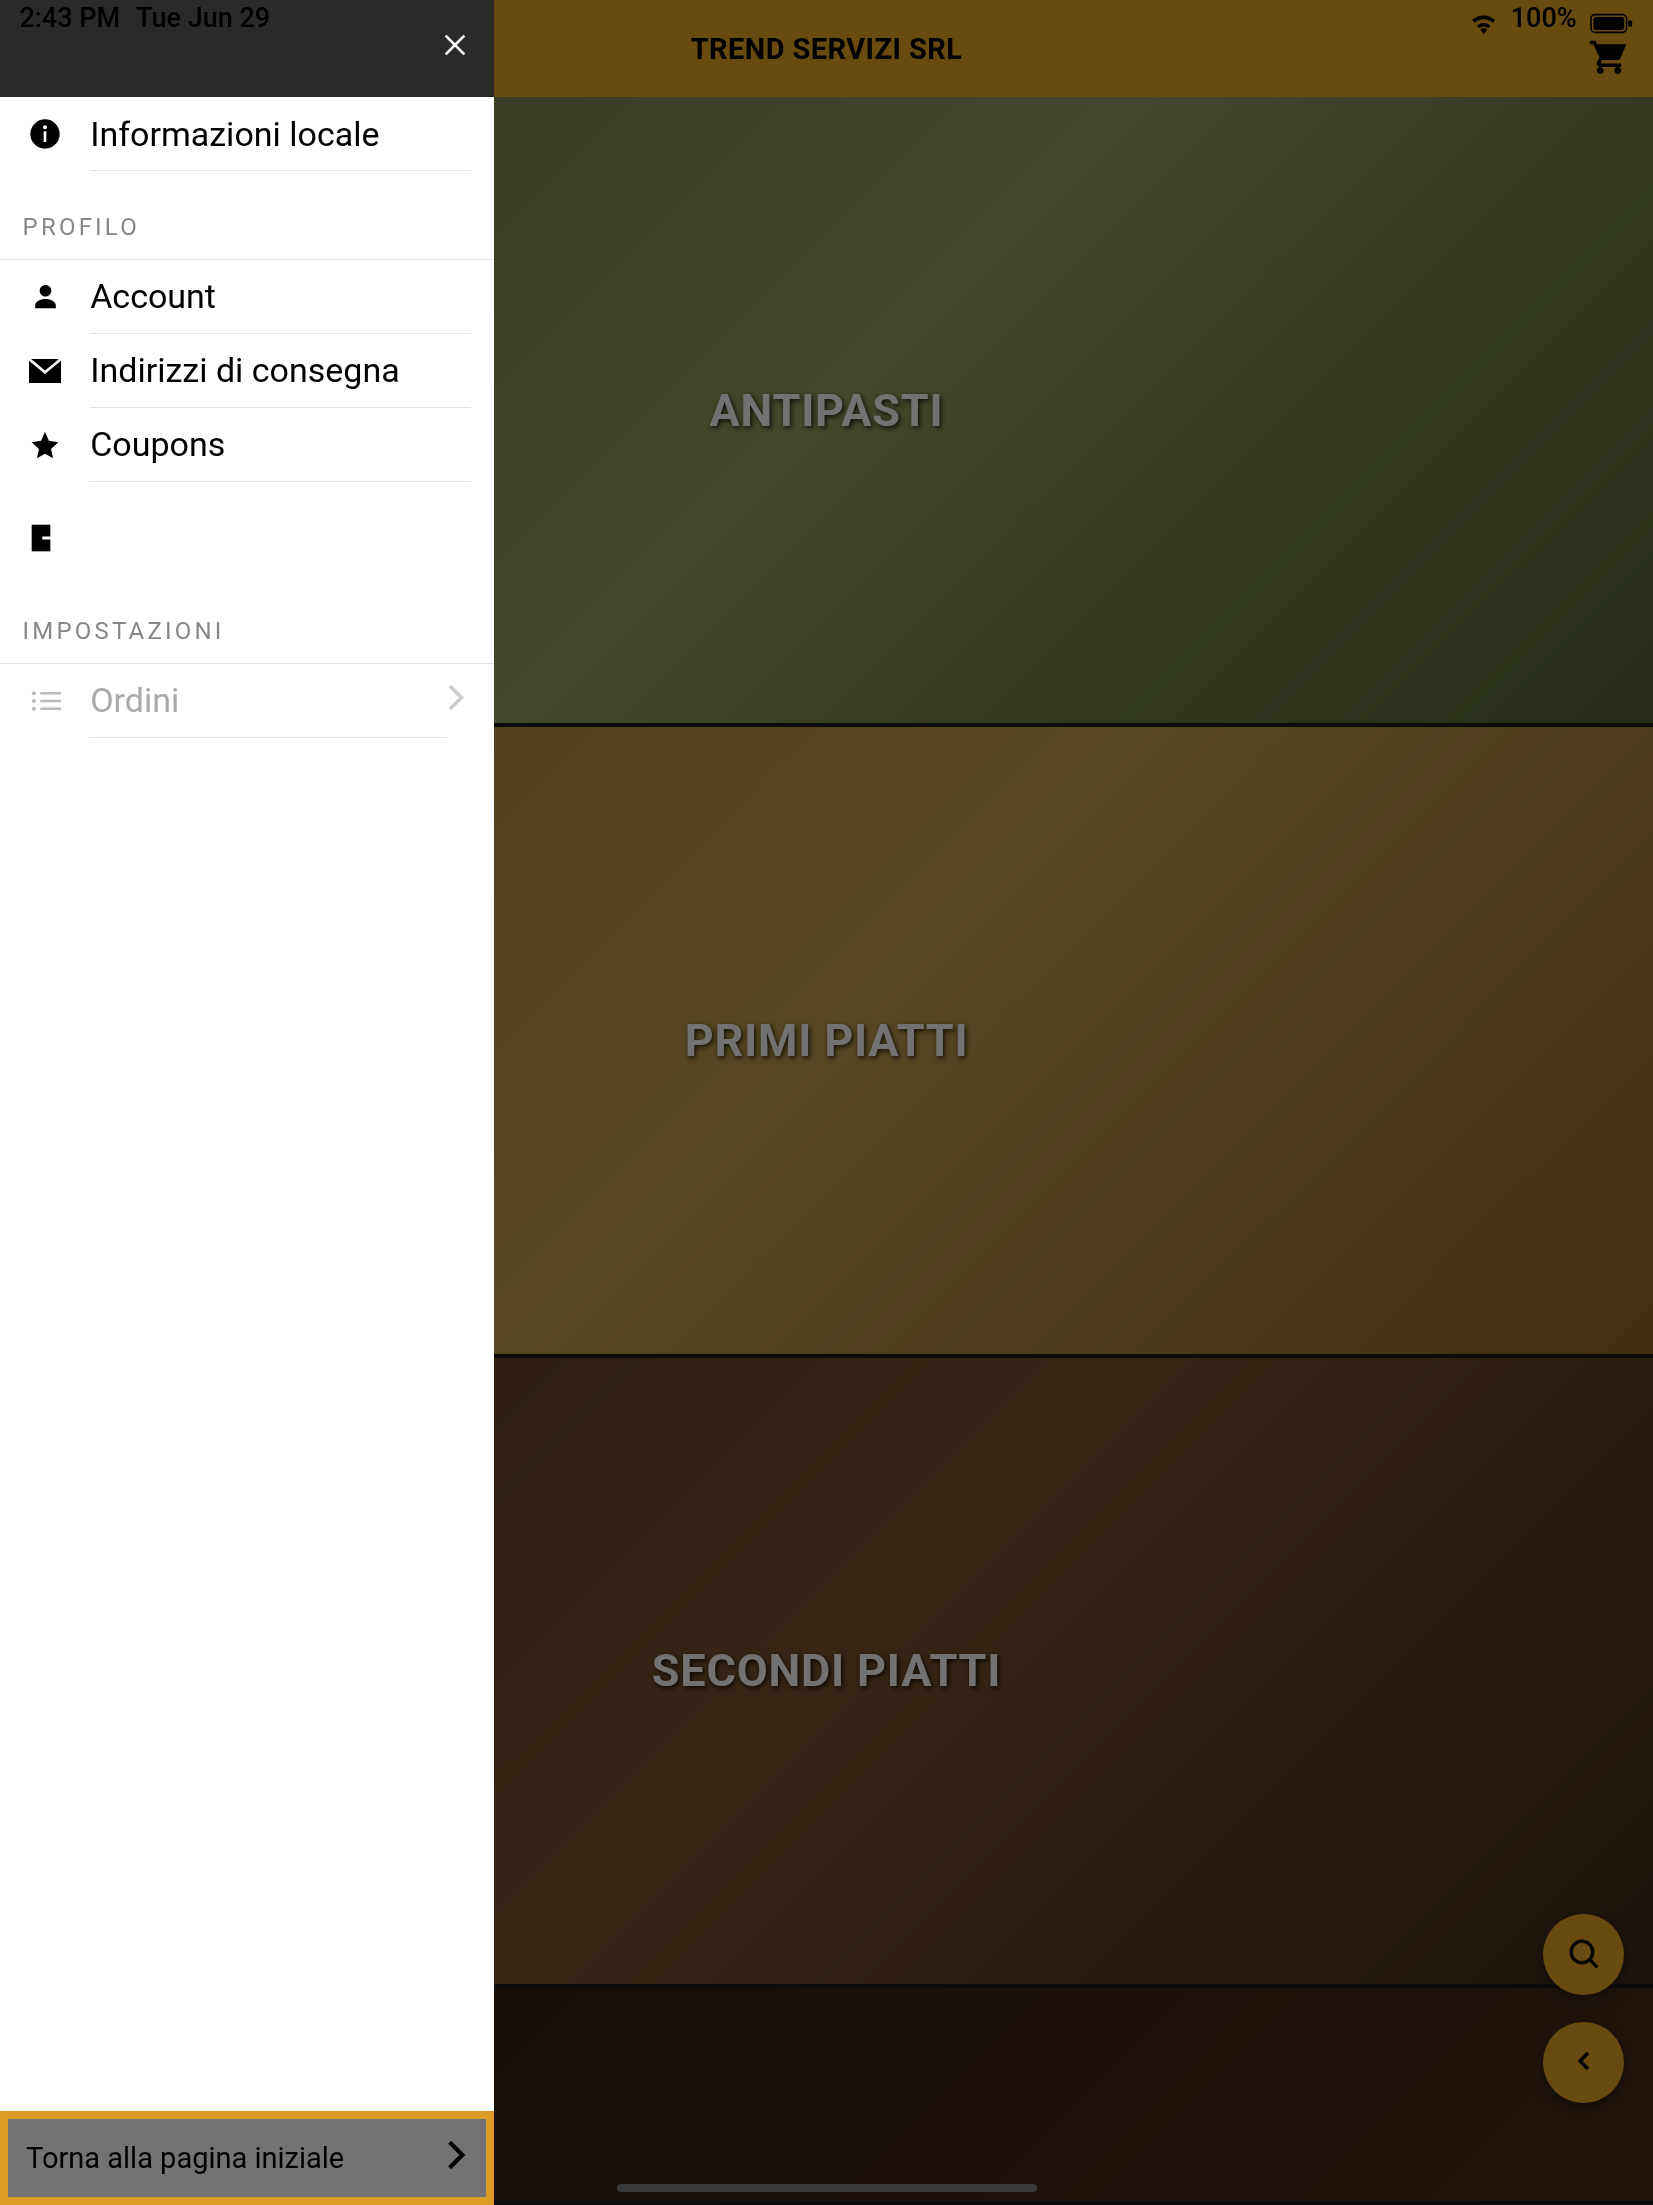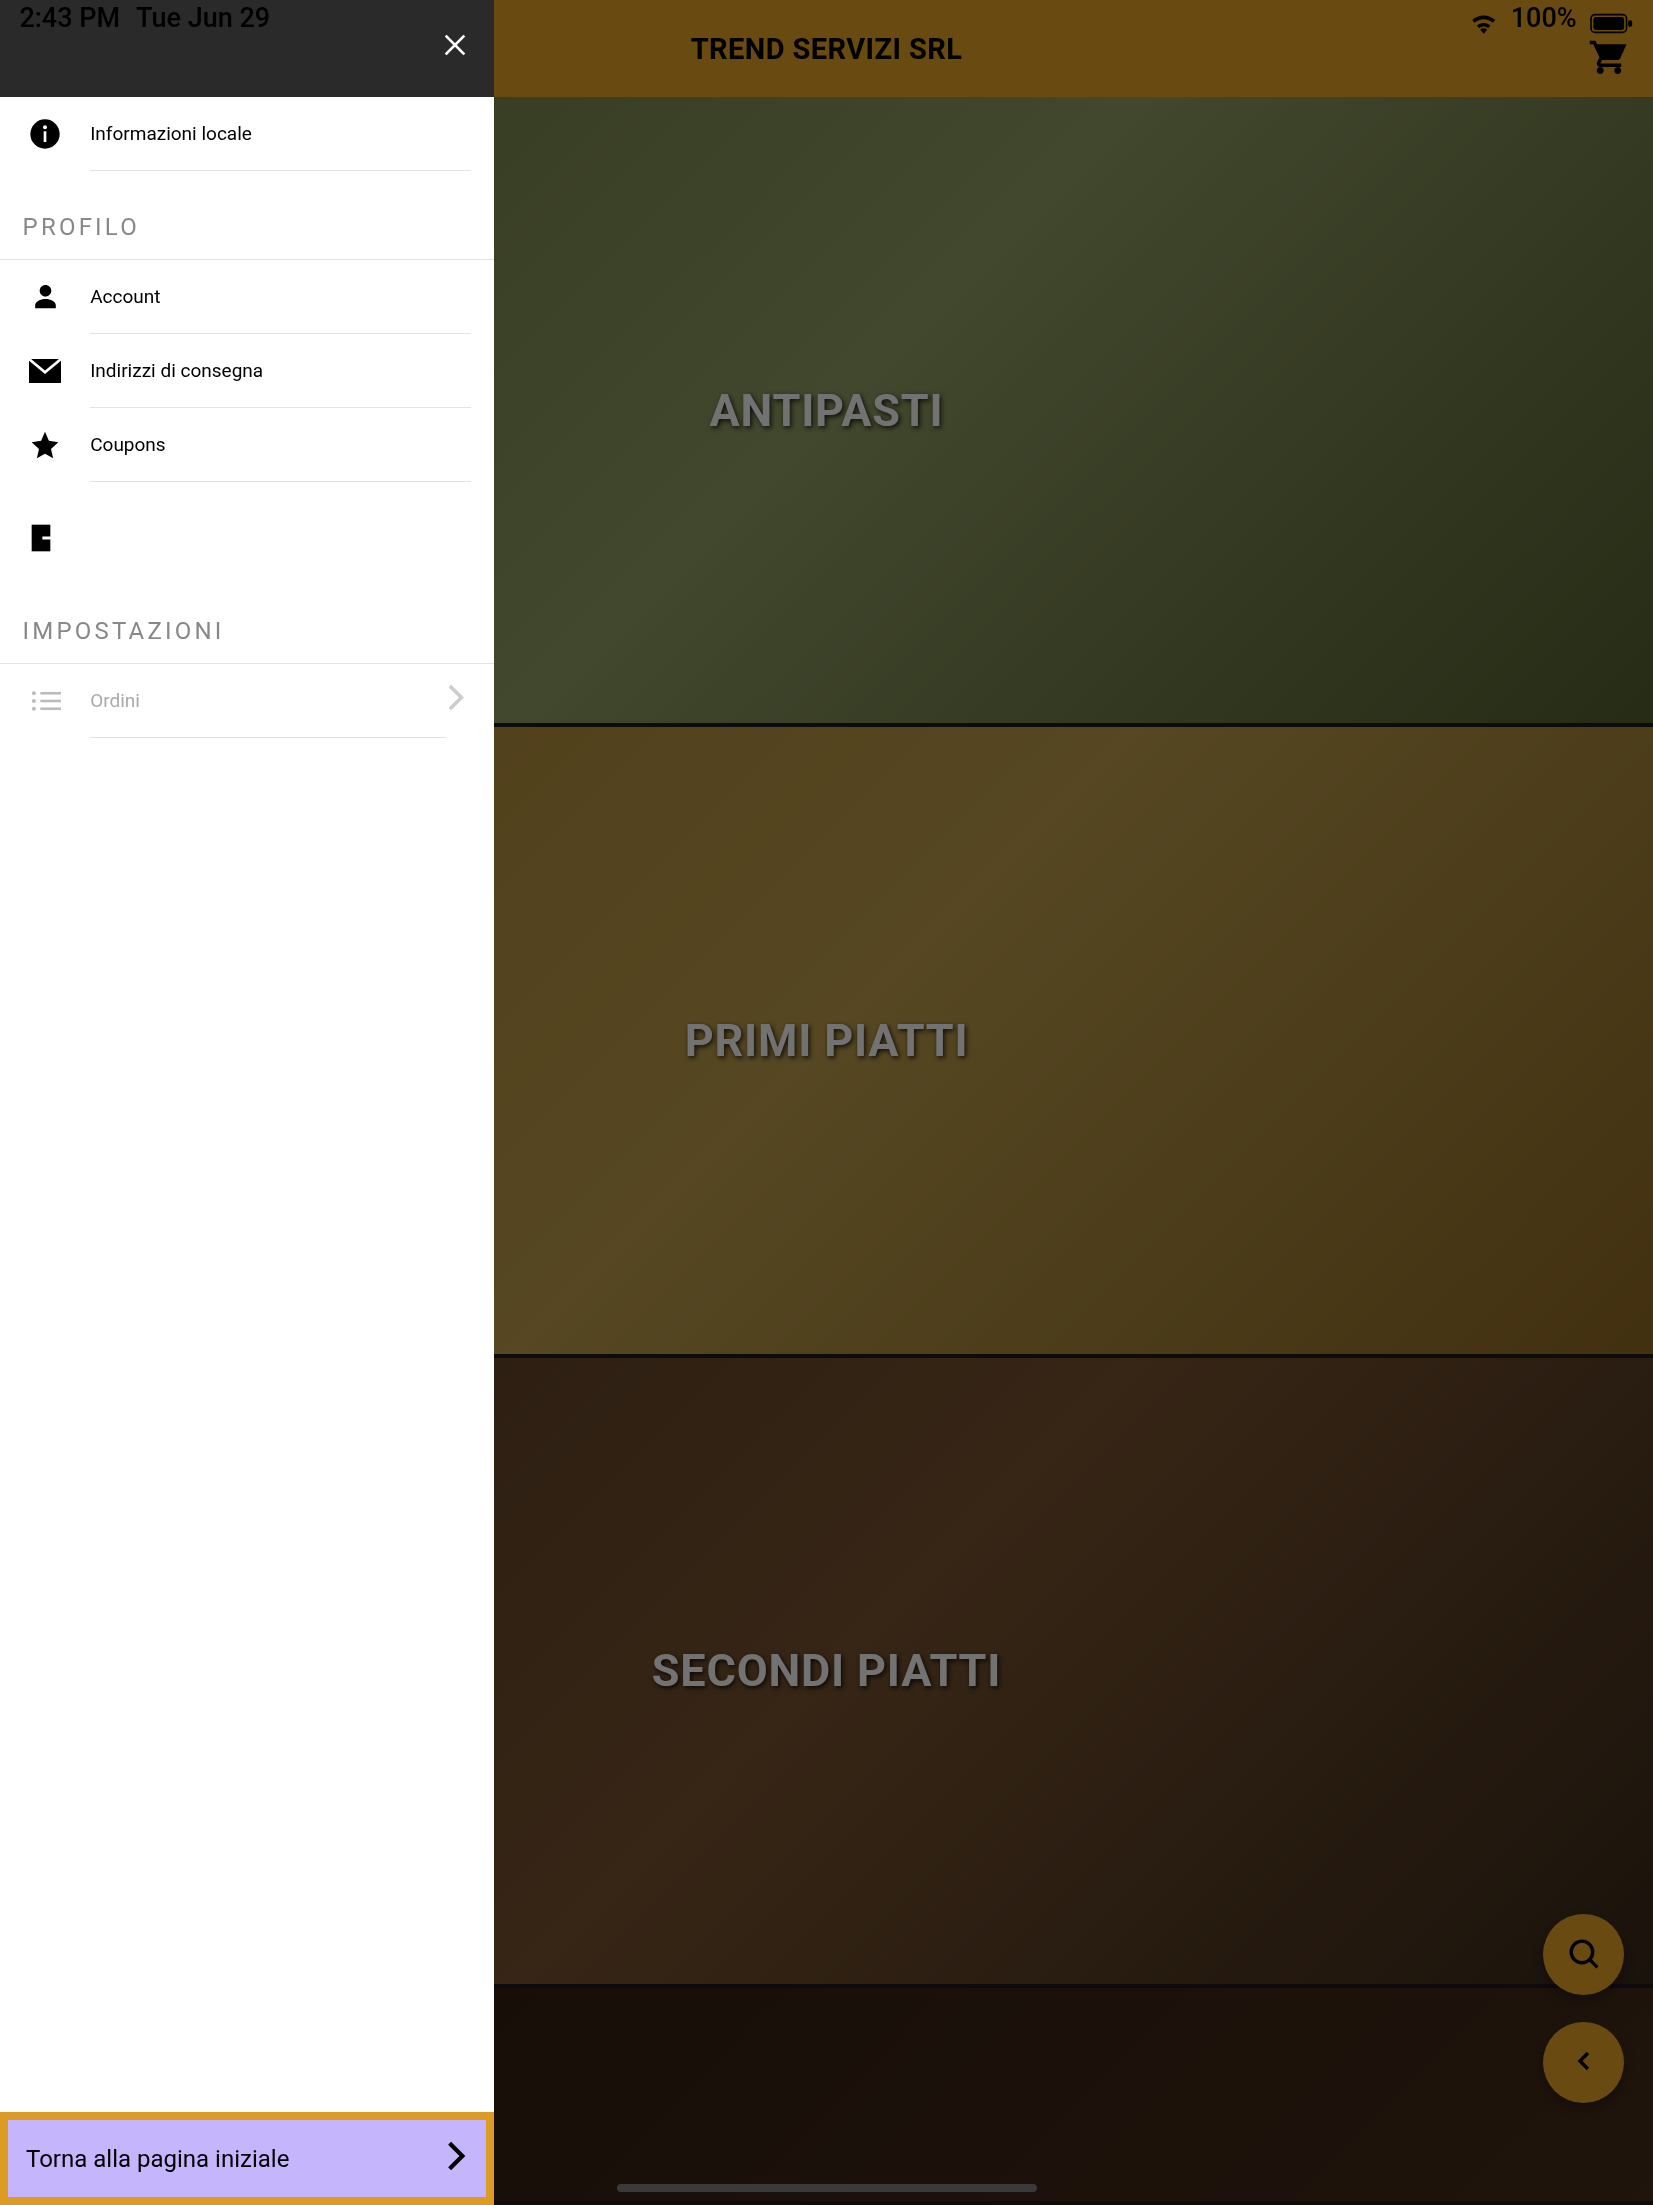--- a/index.html
+++ b/index.html
@@ -166,21 +166,21 @@
     }
     .menu-icon {
       width: 45px;
       display: flex;
       align-items: center;
       justify-content: center;
       color: #000;
     }
     .menu-label {
       margin-left: 22.6px;
-      font-size: 19px;
+      font-size: 34px;
       color: #000;
       flex: 1;
       height: 100%;
       display: flex;
       align-items: center;
       border-bottom: 0.8px solid #e3e3e3;
     }
     .menu-row.disabled .menu-label { color: #aaa; border-bottom-color: #e3e3e3; }
     .menu-row.disabled .menu-icon { color: #bbb; }
     .menu-chevron {
@@ -194,26 +194,26 @@
       letter-spacing: 3.2px;
       color: #888;
       border-bottom: 0.8px solid #e3e3e3;
       margin-top: 9.7px;
     }
     .sidebar-footer {
       background: #dc9b24;
       padding: 8px;
     }
     .home-button {
-      background: #c4b5fd;
+      background: #737373;
       display: flex;
       align-items: center;
       justify-content: space-between;
       padding: 19.4px 18px;
-      font-size: 24px;
+      font-size: 29px;
       color: #000;
       cursor: pointer;
     }
   </style>
 </head>
 <body>
 
 <div class="app-background">
   <div class="app-header">
     <span class="app-title">TREND SERVIZI SRL</span>

